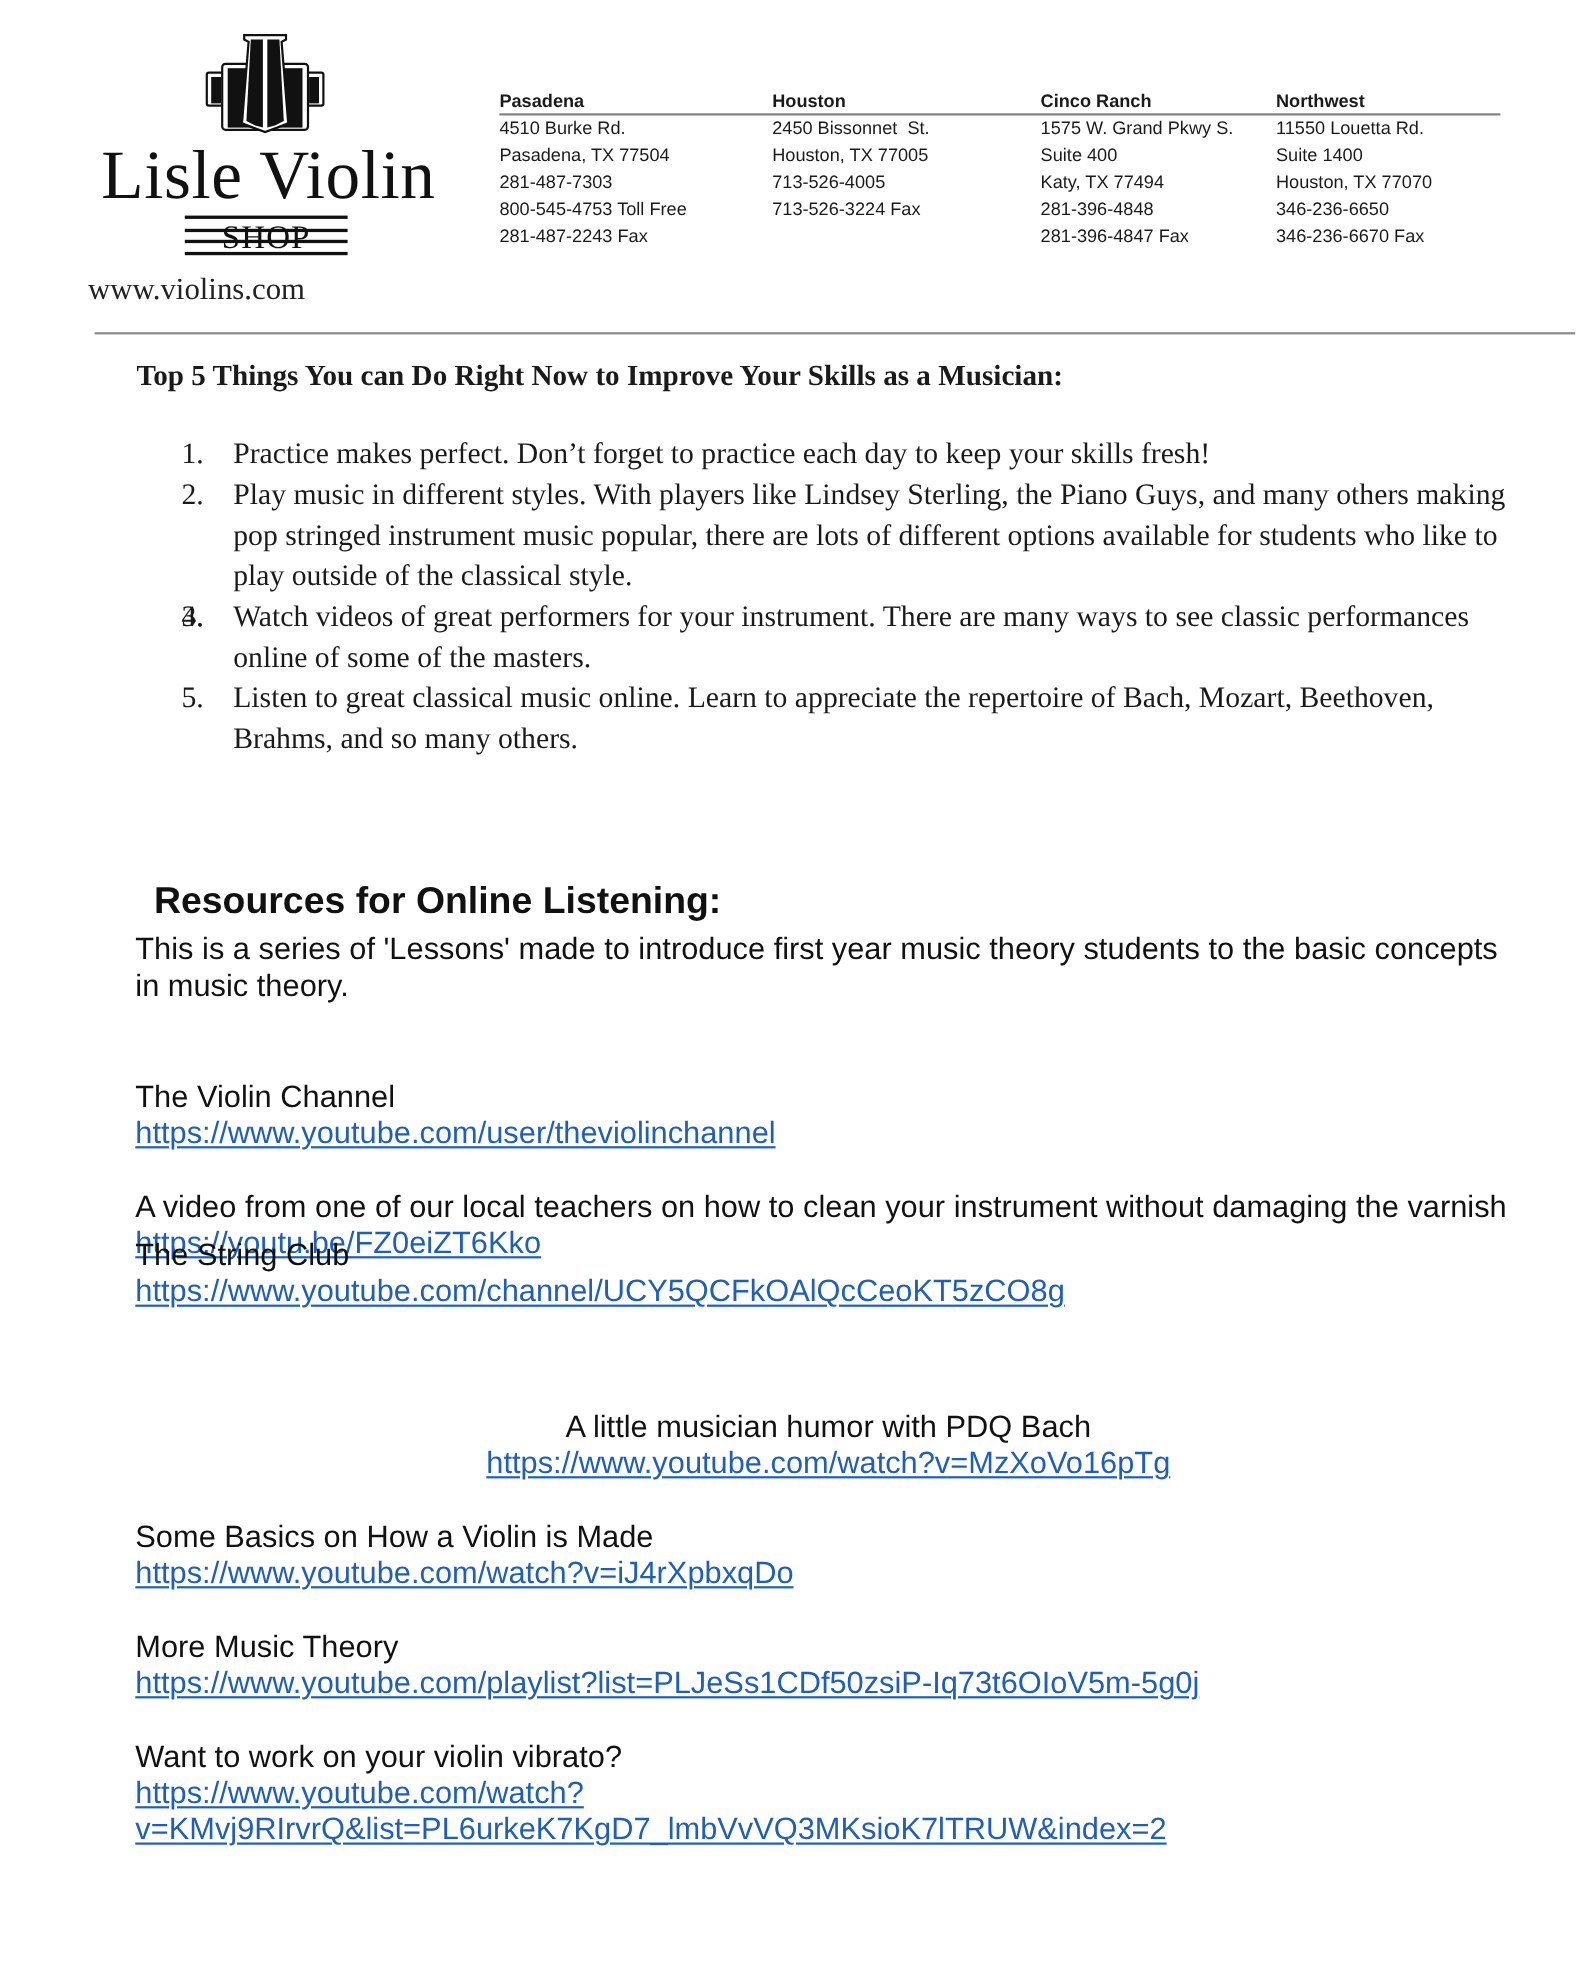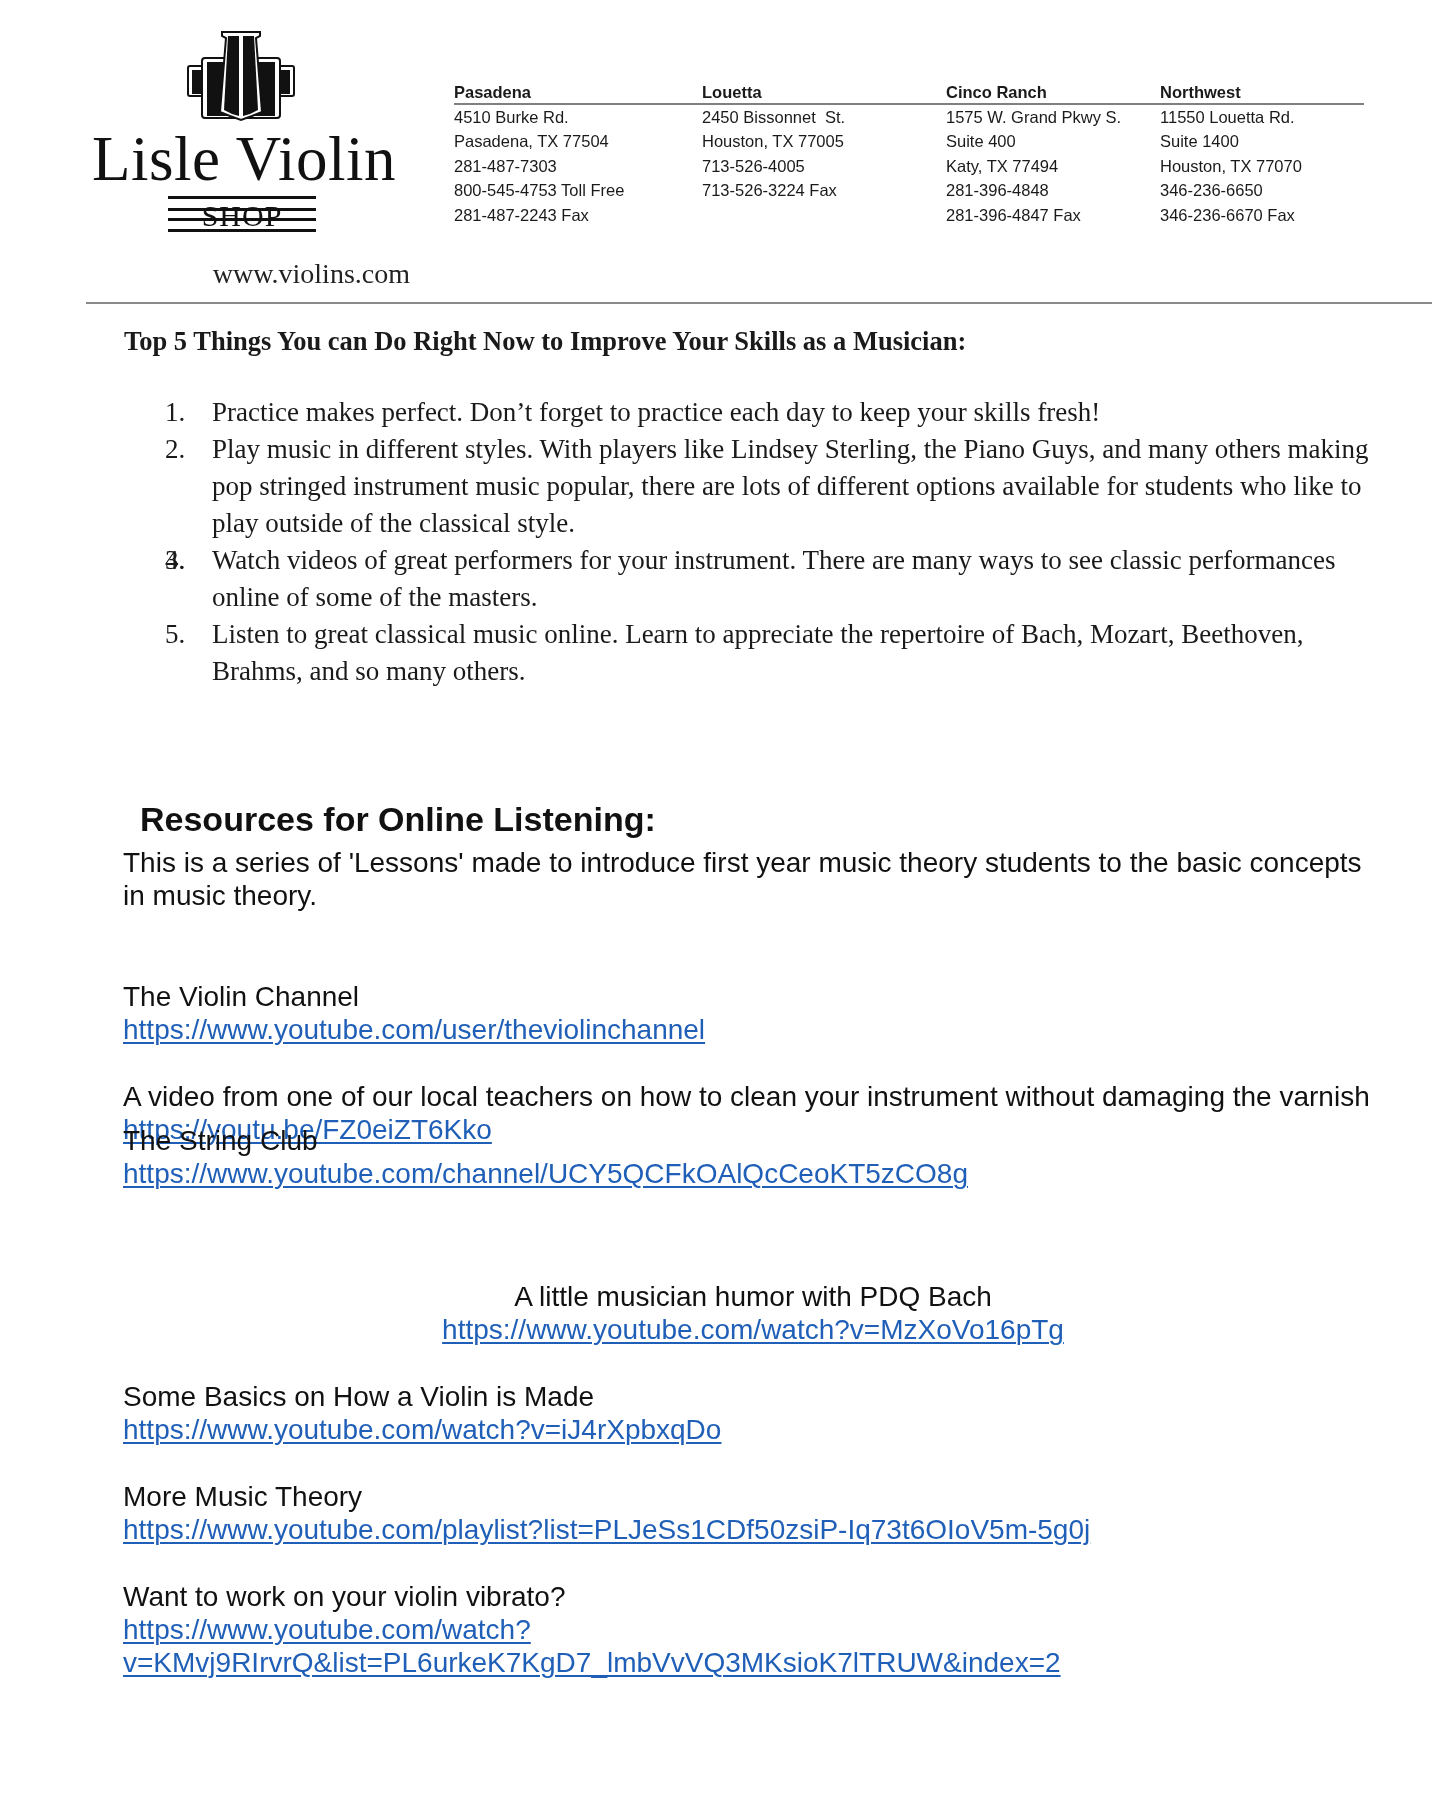--- a/index.html
+++ b/index.html
@@ -8,21 +8,21 @@
   .serif { font-family: "Liberation Serif", "DejaVu Serif", serif; }
   .sans { font-family: "Liberation Sans", "DejaVu Sans", sans-serif; }
 
   
   .logo { left:80px; top:28px; width:330px; height:270px; }
   .logo-icon { left:106px; top:2px; width:110px; height:92px; }
   .logo-name { left:4px; top:100px; width:320px; text-align:center; font-size:63px; line-height:1; letter-spacing:0.5px; color:#111; }
   .shop-bars { left:88px; top:168px; width:148px; height:36px; }
   .shop-bar { position:absolute; left:0; width:148px; height:3px; background:#111; }
   .shop-text { position:absolute; left:0; width:148px; top:3px; text-align:center; font-size:30px; line-height:34px; letter-spacing:1px; color:#111; }
-  .website { left:0; top:230px; width:330px; text-align:right; font-size:28px; color:#222; }
+  .website { left:0; top:220px; width:330px; text-align:left; font-size:28px; color:#222; }
 
   
   .addr-col { top:80px; width:240px; font-size:16.5px; line-height:24.5px; color:#1a1a1a; }
   .addr-col .hd { font-weight:bold; }
   .addr-rule { left:454px; top:103px; width:910px; height:2px; background:#808080; }
   .addr-clip { left:440px; top:74px; width:960px; height:147px; overflow:hidden; }
 
   
   .divider { left:86px; top:302px; width:1346px; height:2px; background:#8a8a8a; }
 
@@ -68,21 +68,21 @@
 <div class="abs addr-clip">
   <div class="abs addr-col sans" style="left:14px; top:6px;">
     <div class="hd">Pasadena</div>
     <div>4510 Burke Rd.</div>
     <div>Pasadena, TX 77504</div>
     <div>281-487-7303</div>
     <div>800-545-4753 Toll Free</div>
     <div>281-487-2243 Fax</div>
   </div>
   <div class="abs addr-col sans" style="left:262px; top:6px;">
-    <div class="hd">Louetta</div>
+    <div class="hd">Houston</div>
     <div style="white-space:pre;">2450 Bissonnet  St.</div>
     <div>Houston, TX 77005</div>
     <div>713-526-4005</div>
     <div>713-526-3224 Fax</div>
   </div>
   <div class="abs addr-col sans" style="left:506px; top:6px;">
     <div class="hd">Cinco Ranch</div>
     <div>1575 W. Grand Pkwy S.</div>
     <div>Suite 400</div>
     <div>Katy, TX 77494</div>

